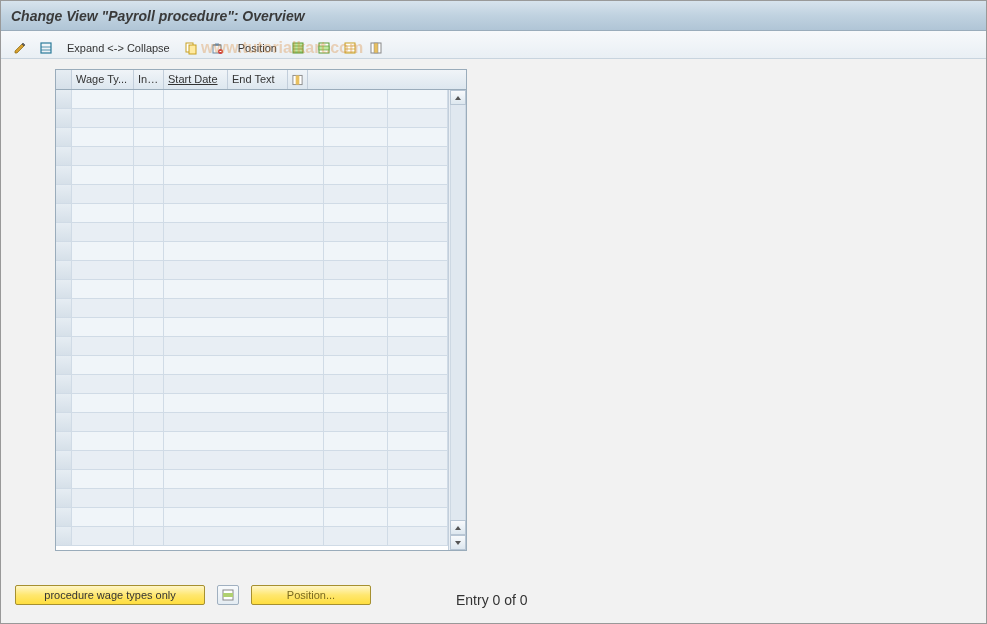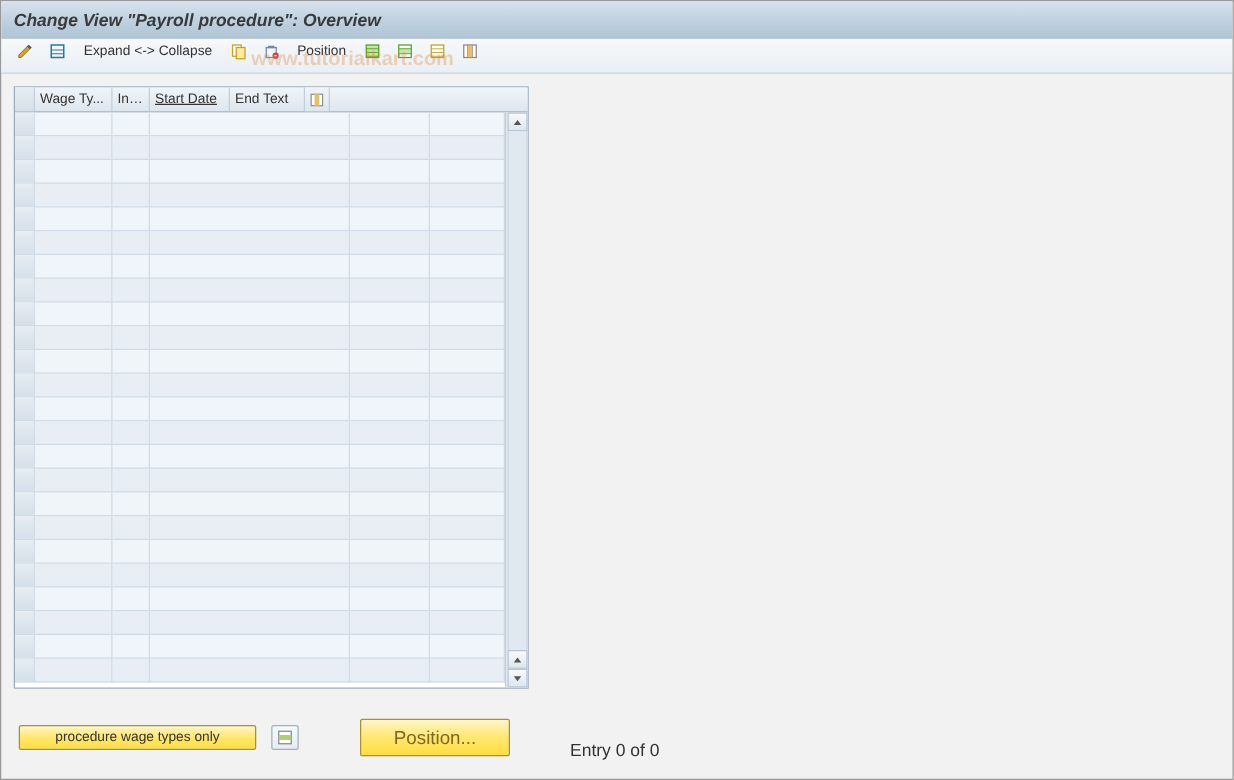--- a/index.html
+++ b/index.html
@@ -24,21 +24,21 @@
     .title-bar .title {
       font-style: italic;
       font-weight: bold;
       font-size: 14px;
       color: #3a3a3a;
     }
     .toolbar {
       background: linear-gradient(to bottom, #f7f9fb 0%, #e9eff4 100%);
       height: 28px;
       display: flex;
-      align-items: flex-start;
+      align-items: flex-end;
       padding: 0 8px;
       gap: 4px;
       border-bottom: 1px solid #c8d4de;
     }
     .toolbar .tb-btn {
       display: inline-flex;
       align-items: center;
       justify-content: center;
       height: 20px;
       min-width: 20px;
@@ -50,20 +50,21 @@
       font-size: 11px;
       color: #333;
       padding: 0 6px;
       height: 20px;
       display: inline-flex;
       align-items: center;
       cursor: pointer;
     }
     .content {
       padding: 10px;
+      margin-left: 44px;
     }
     .table-container {
       display: inline-block;
       border: 1px solid #9aacbb;
       background: #fff;
       position: relative;
     }
     .table-header {
       display: flex;
       background: linear-gradient(to bottom, #f0f4f8 0%, #dde7ef 100%);
@@ -150,31 +151,30 @@
       font-size: 11px;
       color: #333;
       cursor: pointer;
       padding: 0 10px;
       min-width: 190px;
       border-radius: 2px;
     }
     .position-btn {
       background: linear-gradient(to bottom, #fff6c8 0%, #ffe76f 50%, #ffde3f 100%);
       border: 1px solid #a69030;
-      height: 30px;
+      height: 20px;
       display: inline-flex;
       align-items: center;
       justify-content: center;
-      font-size: 15px;
+      font-size: 11px;
       color: #7a6a20;
       cursor: pointer;
       padding: 0 8px;
       min-width: 120px;
       border-radius: 2px;
-      margin-left: 37px;
     }
     .small-icon-btn {
       width: 22px;
       height: 20px;
       border: 1px solid #a0b0c0;
       background: linear-gradient(to bottom,#f8fafc,#e4ecf3);
       display: inline-flex;
       align-items:center;
       justify-content:center;
       cursor:pointer;

